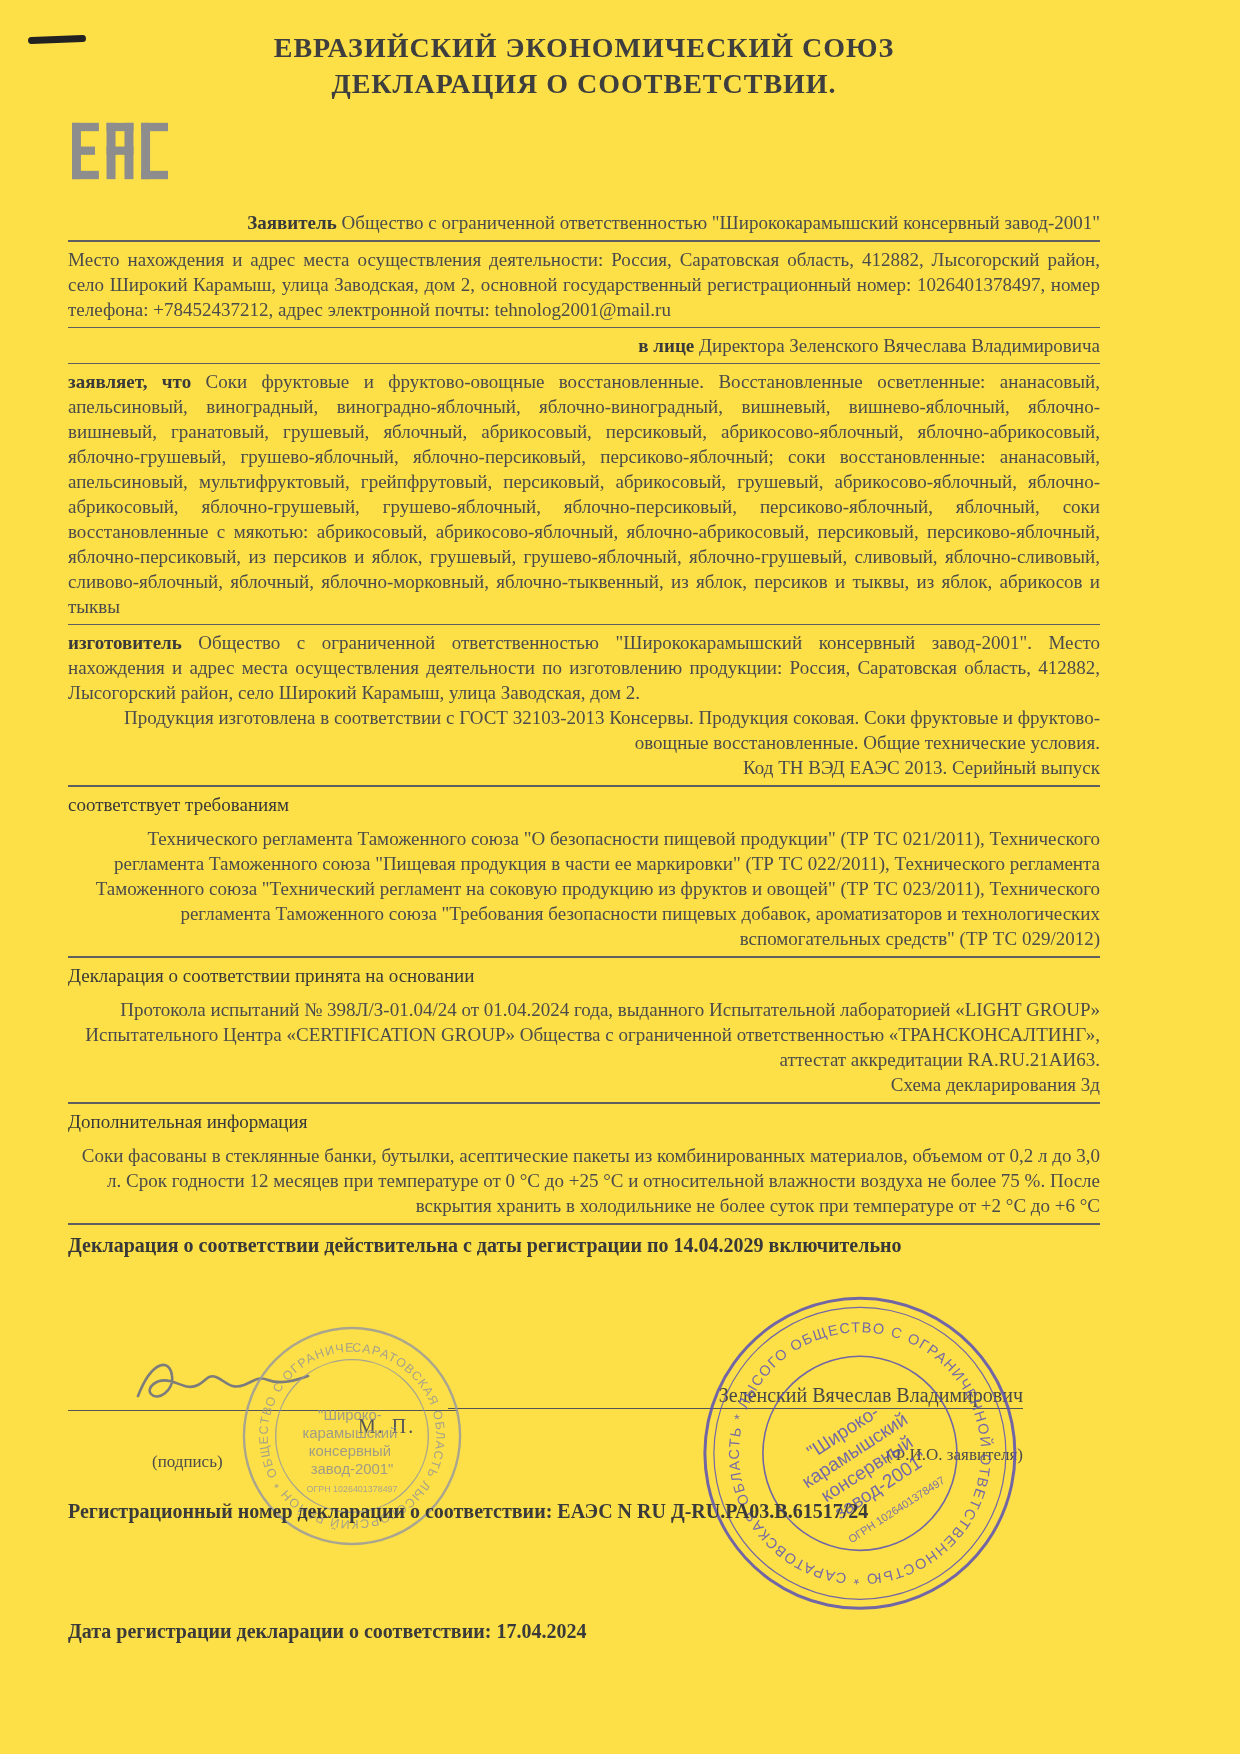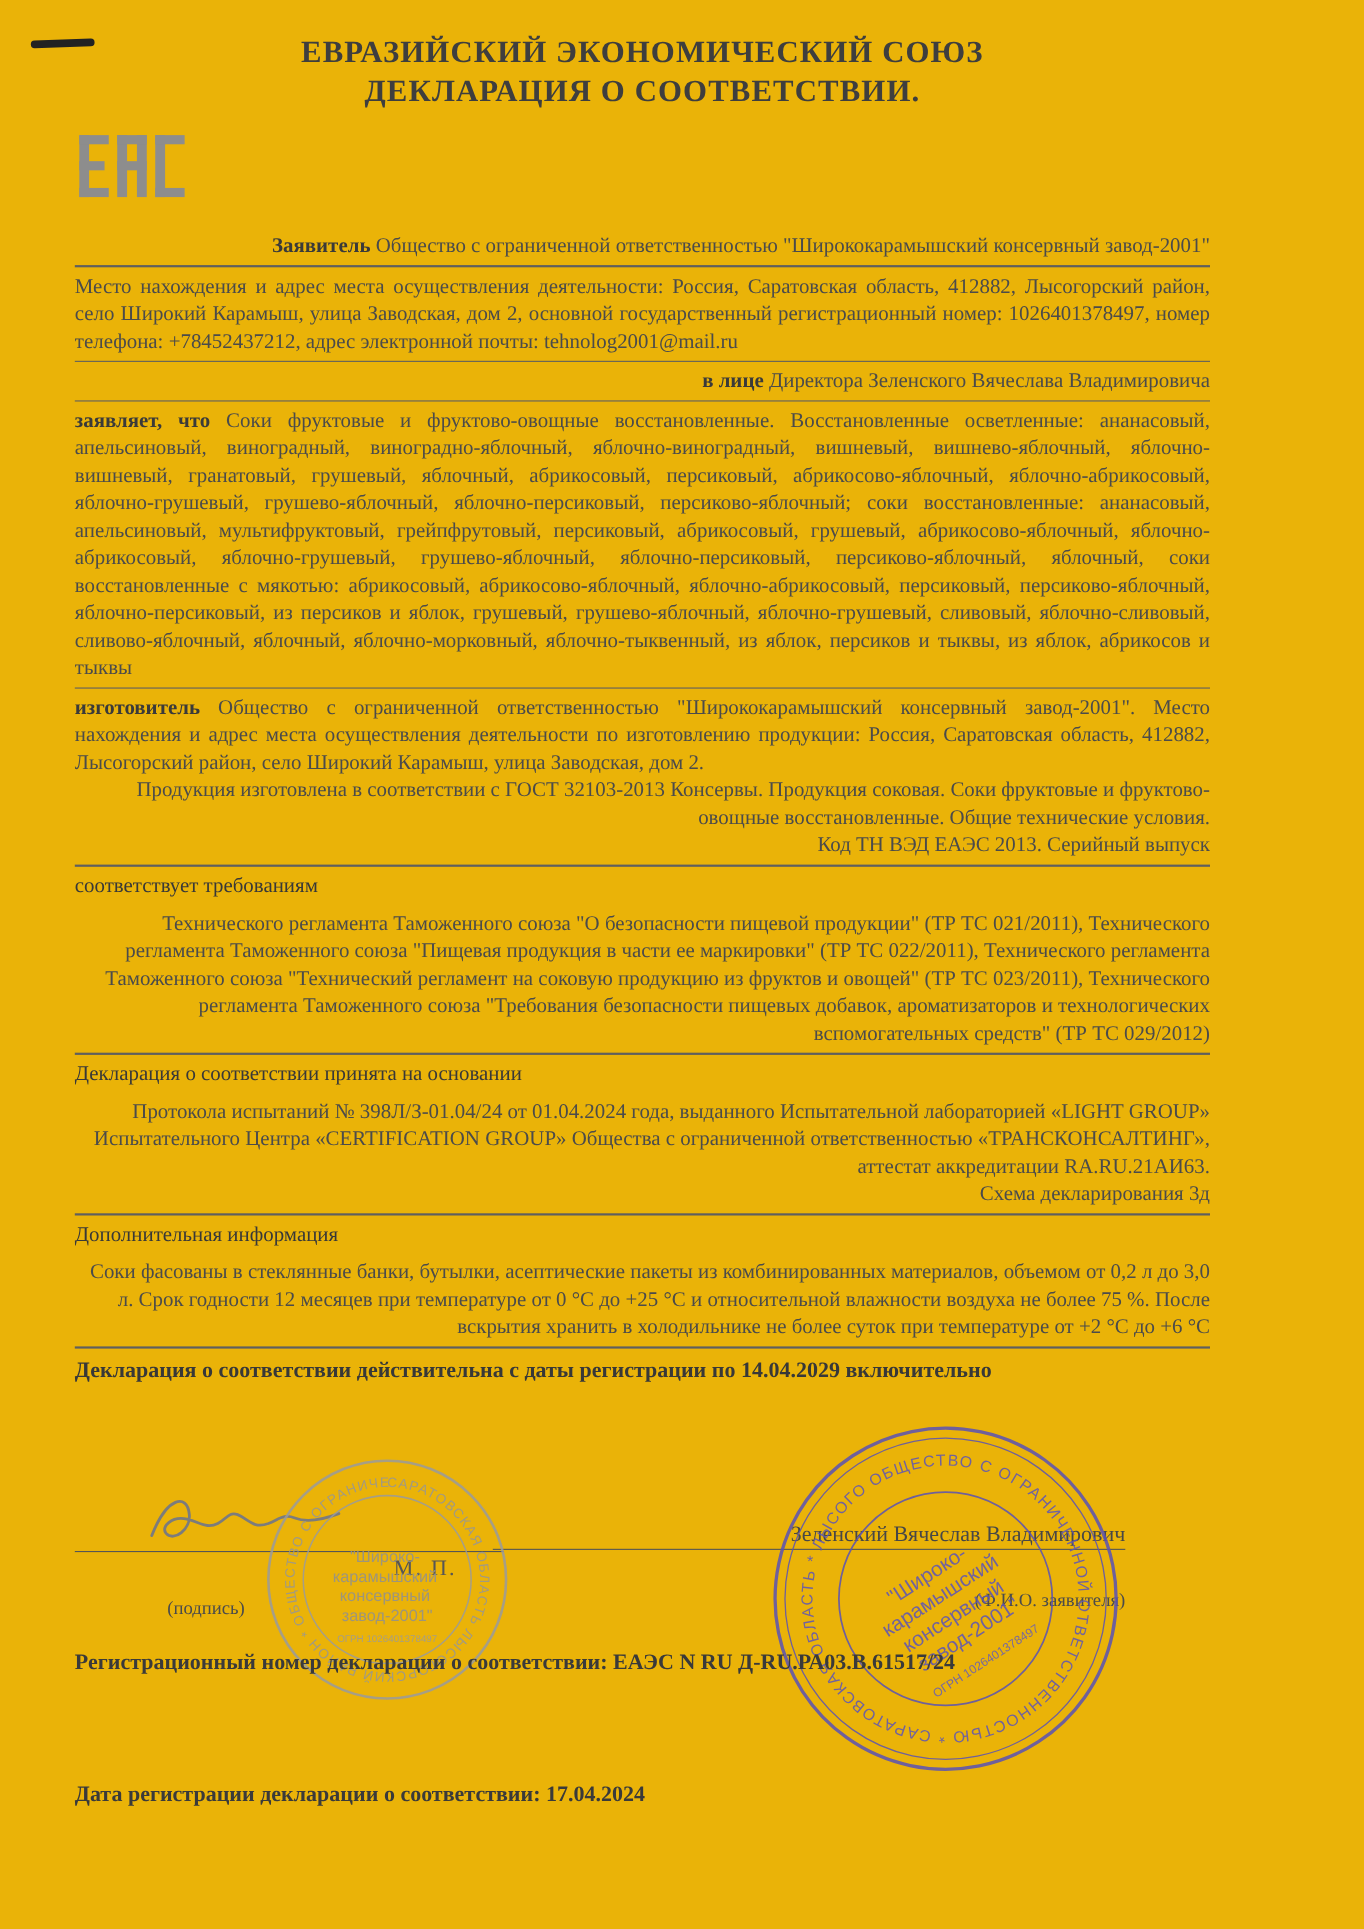--- a/index.html
+++ b/index.html
@@ -1,19 +1,19 @@
 <!DOCTYPE html>
 <html><head>
 <meta charset="utf-8">
 <style>
   html,body{margin:0;padding:0;background:#e8e8e8;}
   .page{
     position:relative;
     width:1240px;height:1754px;
-    background:#eab308;
+    background:#fde047;
     font-family:"Liberation Serif", serif;
     color:#4b4b4b;
     box-sizing:border-box;
     padding:30px 140px 0 68px;
     overflow:hidden;
   }
   .scan-dash{
     position:absolute;left:28px;top:36px;width:58px;height:7px;
     background:#222;border-radius:4px;transform:rotate(-2deg);
   }

